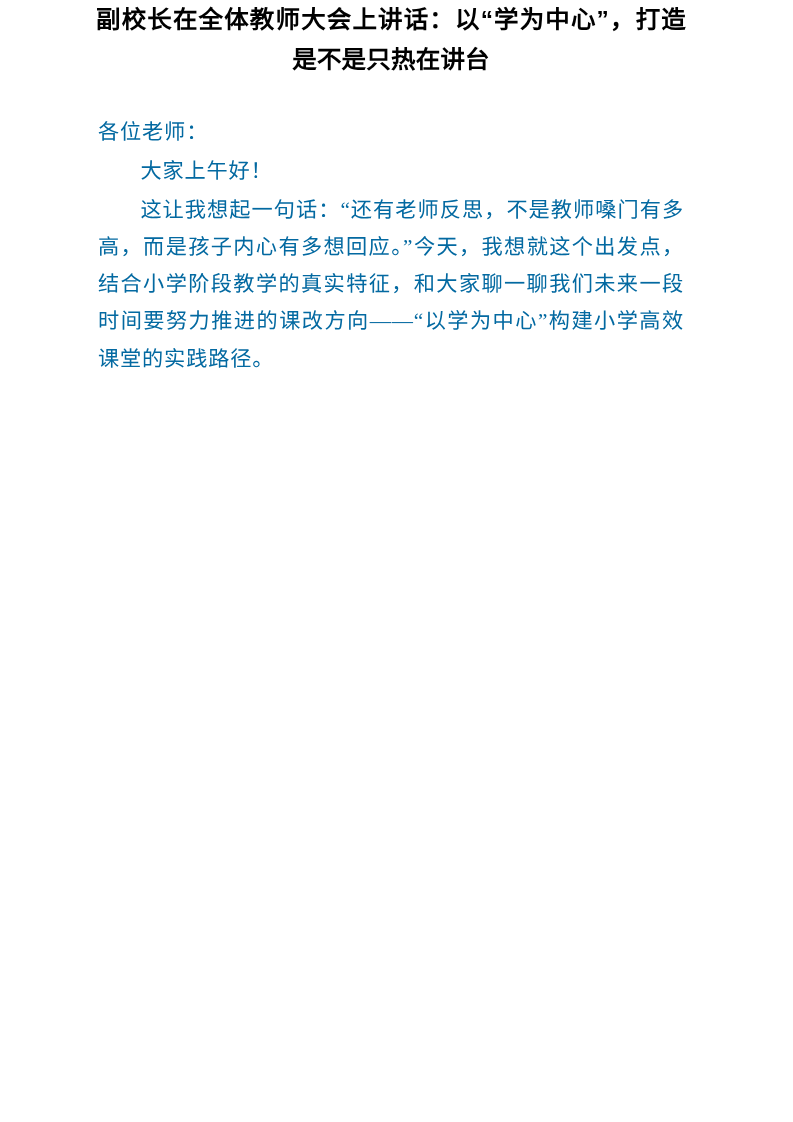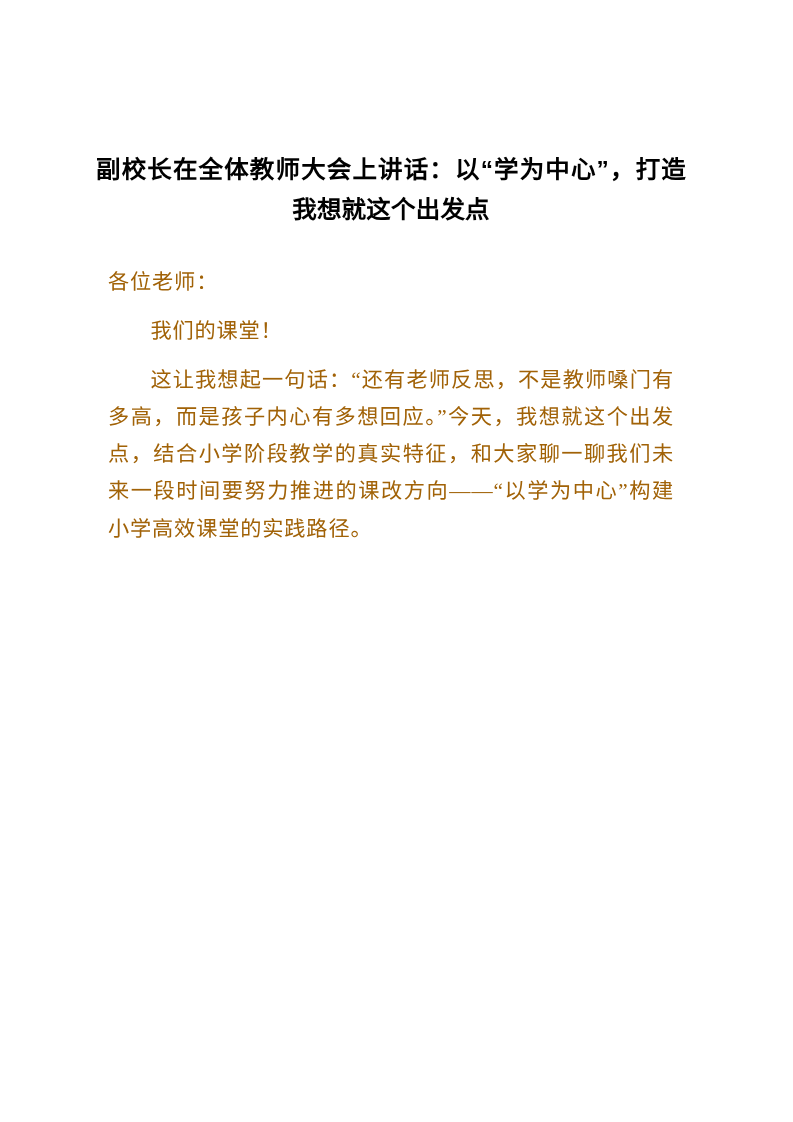--- a/index.html
+++ b/index.html
@@ -22,21 +22,20 @@
   .content {
     position: absolute;
     left: 96px;
     top: 0;
     width: 590px;
   }
 
   
   .doc-title {
     margin: 0;
-    padding-top: 150px;
     font-family: "Liberation Sans", "DejaVu Sans", sans-serif;
     font-weight: bold;
     font-size: 24.5px;
     line-height: 40px;
     color: #000000;
     text-align: center;
     letter-spacing: 0.2px;
     -webkit-font-smoothing: antialiased;
   }
 
@@ -52,25 +51,25 @@
   .doc-title .t-line-2 {
     text-align: center;
   }
 
   
   .body-block {
     margin-top: 34px;
   }
 
   .para {
-    margin: 12px;
+    margin: 2px;
     font-family: "Liberation Serif", "DejaVu Serif", serif;
     font-size: 21.2px;
     line-height: 37.1px;
-    color: #a16207;
+    color: #0369a1;
     text-align: justify;
     text-justify: inter-character;
     text-align-last: left;
     letter-spacing: 0.85px;
     word-break: break-all;
     -webkit-font-smoothing: antialiased;
   }
 
   .para.indent {
     text-indent: 2em;
@@ -81,28 +80,28 @@
   }
 </style>
 </head>
 <body>
 
 <div class="page">
   <div class="content">
 
     <h1 class="doc-title">
       <span class="t-line t-line-1">副校长在全体教师大会上讲话：以“学为中心”，打造</span>
-      <span class="t-line t-line-2">我想就这个出发点</span>
+      <span class="t-line t-line-2">是不是只热在讲台</span>
     </h1>
 
     <div class="body-block">
 
       <p class="para flush">各位老师：</p>
 
-      <p class="para indent">我们的课堂！</p>
+      <p class="para indent">大家上午好！</p>
 
 
       <p class="para indent">这让我想起一句话：“还有老师反思，不是教师嗓门有多高，而是孩子内心有多想回应。”今天，我想就这个出发点，结合小学阶段教学的真实特征，和大家聊一聊我们未来一段时间要努力推进的课改方向——“以学为中心”构建小学高效课堂的实践路径。</p>
 
 
     </div>
   </div>
 </div>
 
 </body></html>

